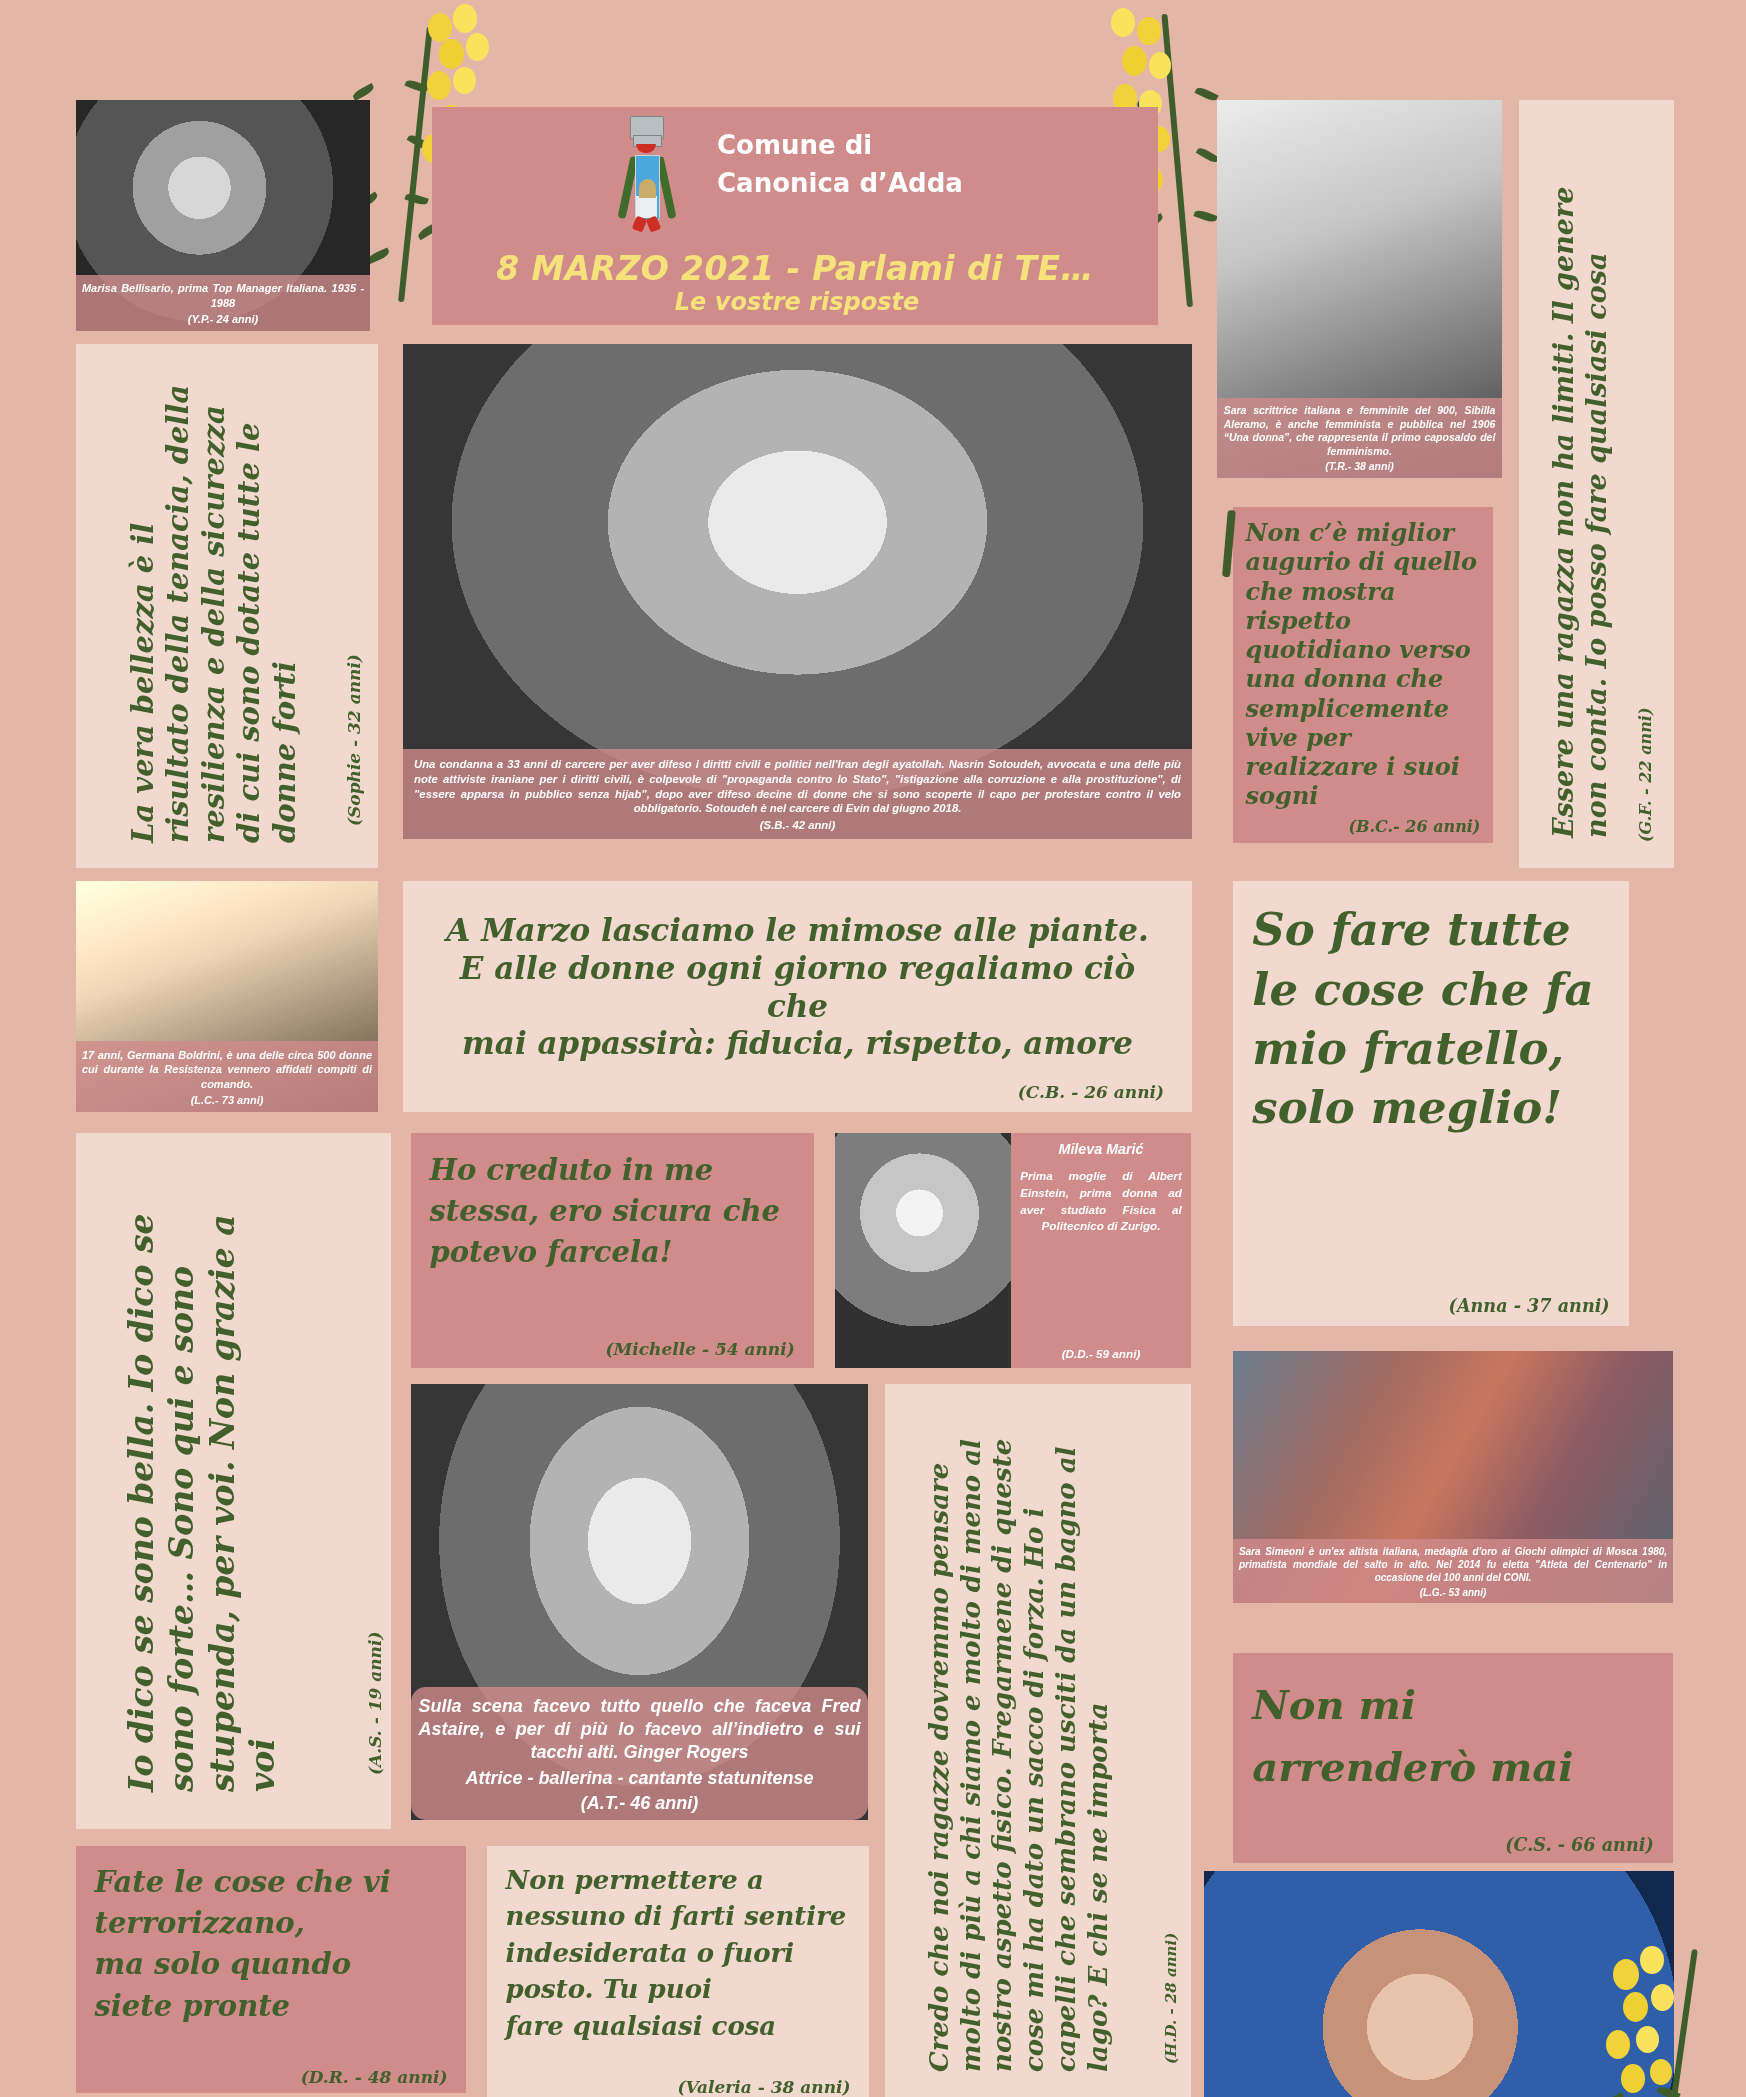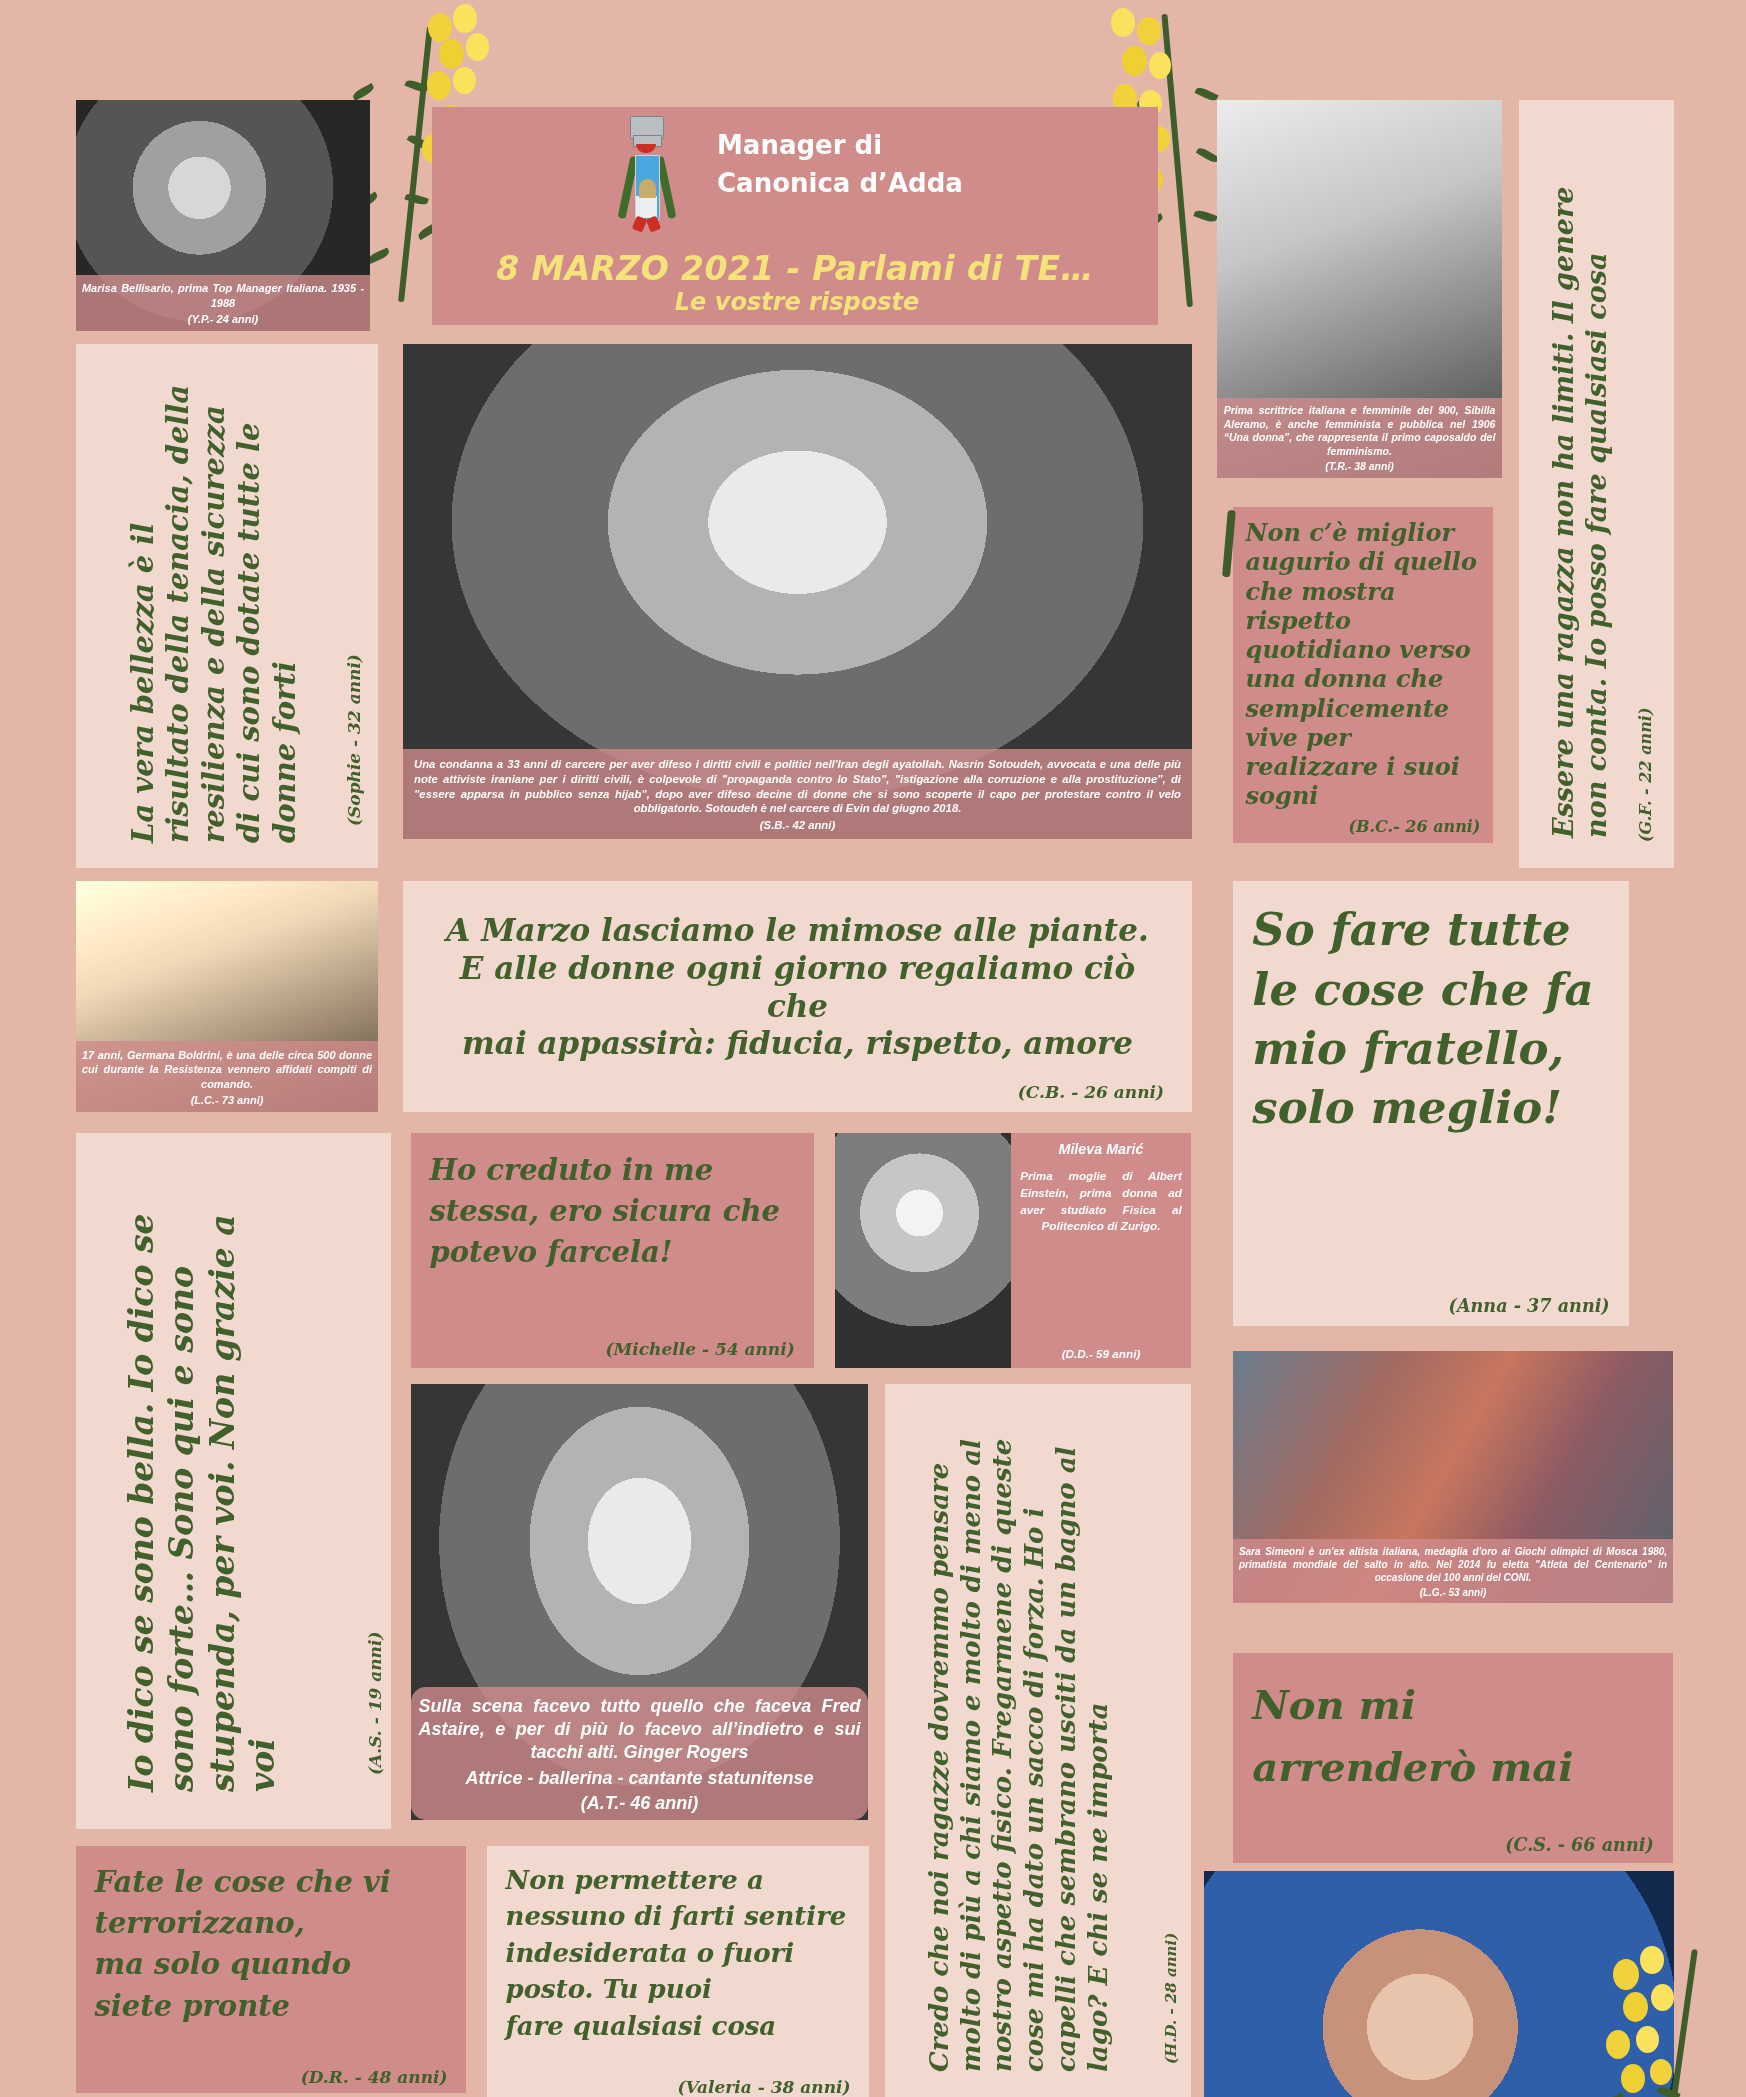--- a/index.html
+++ b/index.html
@@ -130,21 +130,21 @@
       <div class="wreath" style="left:17.6px;top:40px;height:63px;transform:rotate(12deg);"></div>
       <div class="wreath" style="left:56px;top:40px;height:63px;transform:rotate(-12deg);"></div>
       <div class="shield" style="left:29px;top:39px;width:22.7px;height:64px;border-radius:0 0 3.4px 3.4px;"></div>
       <div class="water" style="left:30px;top:80px;width:21px;height:22px;"></div>
       <div class="arch" style="left:33px;top:63px;width:17px;height:18.5px;"></div>
       <div class="ribbon" style="left:28px;top:101px;width:11px;height:14.3px;transform:rotate(22deg);border-radius:2.5px;"></div>
       <div class="ribbon" style="left:42px;top:101px;width:11px;height:14.3px;transform:rotate(-22deg);border-radius:2.5px;"></div>
     </div>
 
     <div class="hdr-comune" style="position:absolute;left:285px;top:20px;font-size:26px;">
-      <div>Manager di</div>
+      <div>Comune di</div>
       <div>Canonica d’Adda</div>
     </div>
 
     <div class="hdr-title" style="position:absolute;left:0;right:0;top:142px;font-size:33px;letter-spacing:0.4px;">8 MARZO 2021 - Parlami di TE…</div>
     <div class="hdr-sub" style="position:absolute;left:4px;right:0;top:181px;font-size:24px;">Le vostre risposte</div>
   </div>
 
   <div class="photo" style="left:76px;top:100px;width:294px;height:231px;">
     <div class="ph-grad1 ph-bw"></div>
     <div class="cap" style="font-size:11px;padding:6.7px 5.9px 5px;">
@@ -162,21 +162,21 @@
     <div class="ph-grad2 ph-bw"></div>
     <div class="cap" style="font-size:11.3px;padding:8.4px 11px 6.7px;">
       <span>Una condanna a 33 anni di carcere per aver difeso i diritti civili e politici nell'Iran degli ayatollah. </span><span class="b">Nasrin Sotoudeh</span><span>, avvocata e una delle più note attiviste iraniane per i diritti civili, è colpevole di "propaganda contro lo Stato", "istigazione alla corruzione e alla prostituzione", di "essere apparsa in pubblico senza hijab", dopo aver difeso decine di donne che si sono scoperte il capo per protestare contro il velo obbligatorio. Sotoudeh è nel carcere di Evin dal giugno 2018.</span>
       <span class="attr">(S.B.- 42 anni)</span>
     </div>
   </div>
 
   <div class="photo" style="left:1217px;top:100px;width:285px;height:378px;">
     <div class="ph-grad3 ph-bw"></div>
     <div class="cap" style="font-size:10.5px;padding:5.9px 6.7px 4.2px;">
-      <span>Prima scrittrice italiana e femminile del 900, </span><span class="b">Sibilla Aleramo</span><span>, è anche femminista e pubblica nel 1906 “Una donna”, che rappresenta il primo caposaldo del femminismo.</span>
+      <span>Sara scrittrice italiana e femminile del 900, </span><span class="b">Sibilla Aleramo</span><span>, è anche femminista e pubblica nel 1906 “Una donna”, che rappresenta il primo caposaldo del femminismo.</span>
       <span class="attr">(T.R.- 38 anni)</span>
     </div>
   </div>
 
   <div class="card lightbox" style="left:1519px;top:100px;width:155px;height:768px;">
     <div class="vrot scriptq" style="left:29px;top:738px;transform:rotate(-90deg);width:705px;white-space:normal;font-size:27px;">Essere una ragazza non ha limiti. Il genere non conta. Io posso fare qualsiasi cosa</div>
     <div class="vrot script" style="left:117px;top:742px;transform:rotate(-90deg);font-size:16px;">(G.F. - 22 anni)</div>
   </div>
 
   <div class="card rosebox" style="left:1233px;top:507px;width:260px;height:336px;padding:11px 12.6px;">

